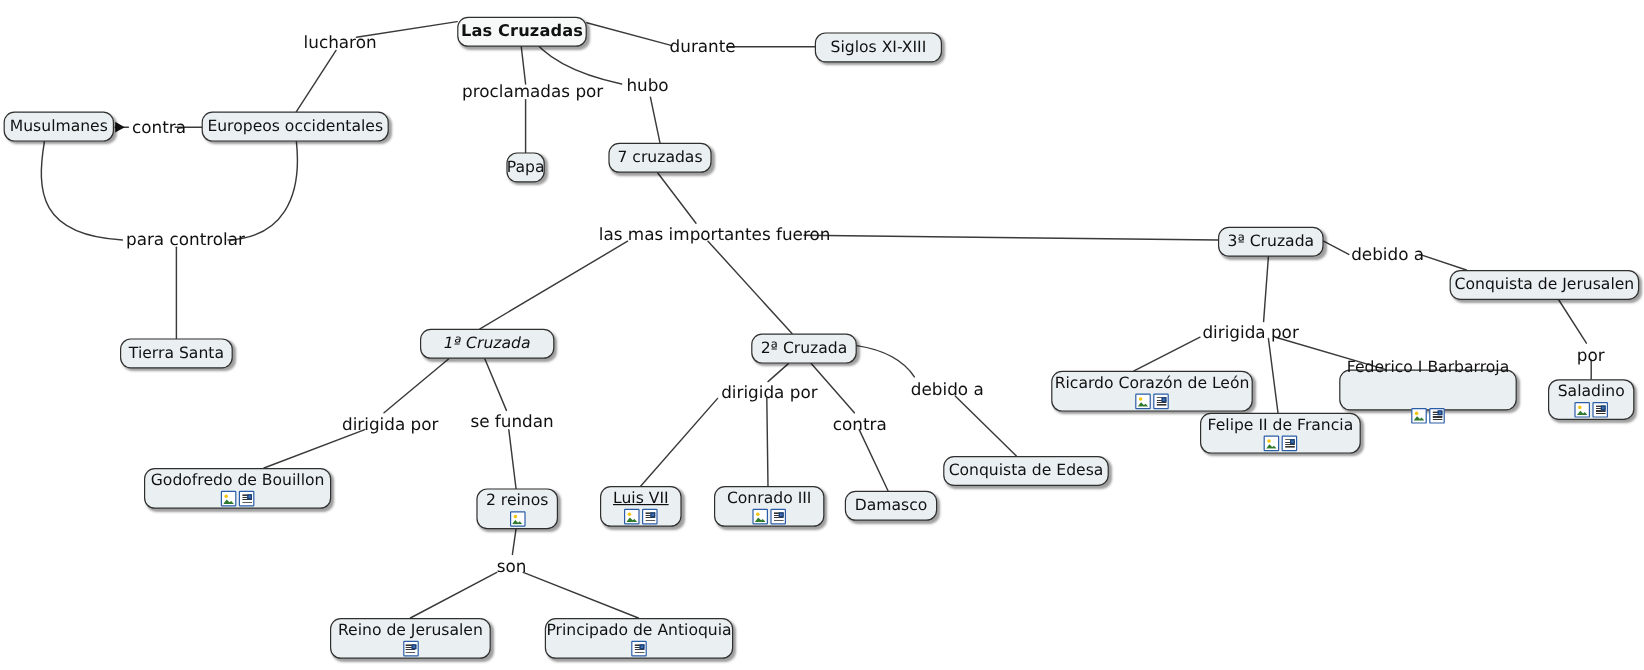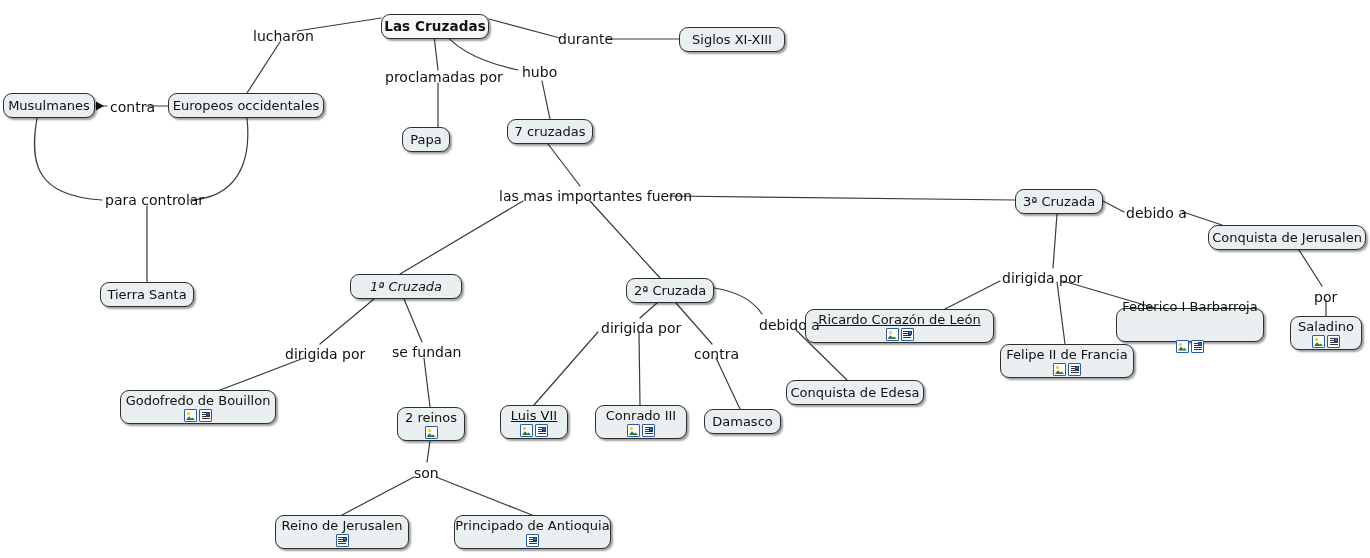--- a/index.html
+++ b/index.html
@@ -184,42 +184,42 @@
       </div>
       <div class="node" style="left: 679px; top: 27px; width: 106px; height: 25px;">
         <span class="lbl">Siglos XI-XIII</span>
       </div>
       <div class="node" style="left: 3px; top: 93px; width: 92px; height: 25px;">
         <span class="lbl">Musulmanes</span>
       </div>
       <div class="node" style="left: 168px; top: 93px; width: 156px; height: 25px;">
         <span class="lbl">Europeos occidentales</span>
       </div>
-      <div class="node" style="left: 402px; top: 127px; width: 48px; height: 25px;">
+      <div class="node" style="left: 422px; top: 127px; width: 32px; height: 25px;">
         <span class="lbl">Papa</span>
       </div>
       <div class="node" style="left: 507px; top: 119px; width: 86px; height: 25px;">
         <span class="lbl">7 cruzadas</span>
       </div>
       <div class="node" style="left: 1015px; top: 189px; width: 88px; height: 25px; justify-content: center;">
         <span class="lbl">3ª Cruzada</span>
       </div>
-      <div class="node" style="left: 1208px; top: 225px; width: 158px; height: 25px; border-radius: 10px;">
+      <div class="node" style="left: 1208px; top: 225px; width: 158px; height: 25px;">
         <span class="lbl">Conquista de Jerusalen</span>
       </div>
       <div class="node" style="left: 100px; top: 282px; width: 94px; height: 25px;">
         <span class="lbl">Tierra Santa</span>
       </div>
       <div class="node" style="left: 350px; top: 274px; width: 112px; height: 25px; font-style: italic;">
         <span class="lbl">1ª Cruzada</span>
       </div>
       <div class="node" style="left: 626px; top: 278px; width: 88px; height: 25px;">
         <span class="lbl">2ª Cruzada</span>
       </div>
-      <div class="node hasicons" style="left: 805px; top: 309px; width: 189px; height: 34px; text-decoration: underline;">
+      <div class="node hasicons" style="left: 876px; top: 309px; width: 168px; height: 34px;">
         <span class="lbl">Ricardo Corazón de León</span>
         <span class="badges">
           <span class="badge pic"></span>
           <span class="badge doc"></span>
         </span>
       </div>
       <div class="node hasicons" style="left: 1116px; top: 308px; width: 148px; height: 34px; gap: 25px;">
         <span class="lbl">Federico I Barbarroja</span>
         <span class="badges">
           <span class="badge pic"></span>

